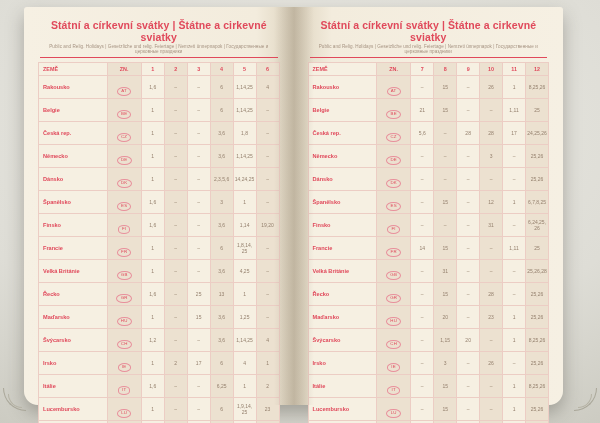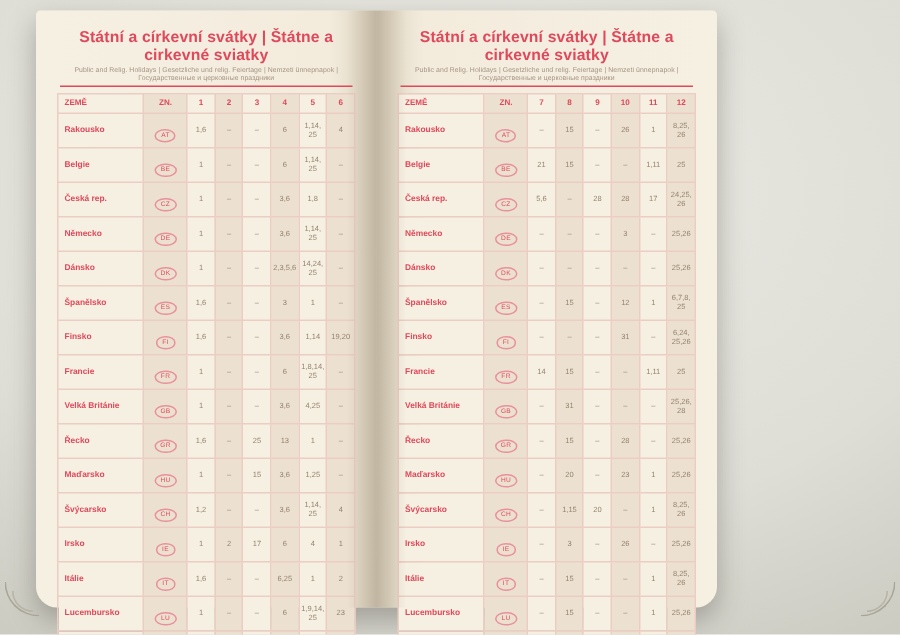--- a/index.html
+++ b/index.html
@@ -2,21 +2,21 @@
 <html><head>
 <meta charset="utf-8">
 <style>
   html,body{margin:0;padding:0;}
   body{
     width:600px;height:423px;position:relative;overflow:hidden;
     font-family:"Liberation Sans", sans-serif;
     background:radial-gradient(120% 110% at 50% 30%, #ebeae4 0%, #deddd6 50%, #bcbbb0 100%);
   }
   .book{
-    position:absolute;left:24px;top:7px;width:454px;height:398px;display:flex;
+    position:absolute;left:24px;top:7px;width:539px;height:398px;display:flex;
     box-shadow:0 8px 18px rgba(60,58,48,.35);
     border-radius:4px 4px 16px 16px;
     align-items:flex-end;
   }
   .page{
     width:276px;height:100%;box-sizing:border-box;position:relative;
     padding:10px 14px 0 14px;background:#f4eee0;
   }
   .page.left{border-radius:3px 0 0 14px;background:linear-gradient(90deg,#f6f0e3 0%,#f3ecdd 86%,#ddd3be 100%);}
   .page.right{border-radius:0 3px 14px 0;background:linear-gradient(270deg,#f6f0e3 0%,#f3ecdd 86%,#ddd3be 100%);}

